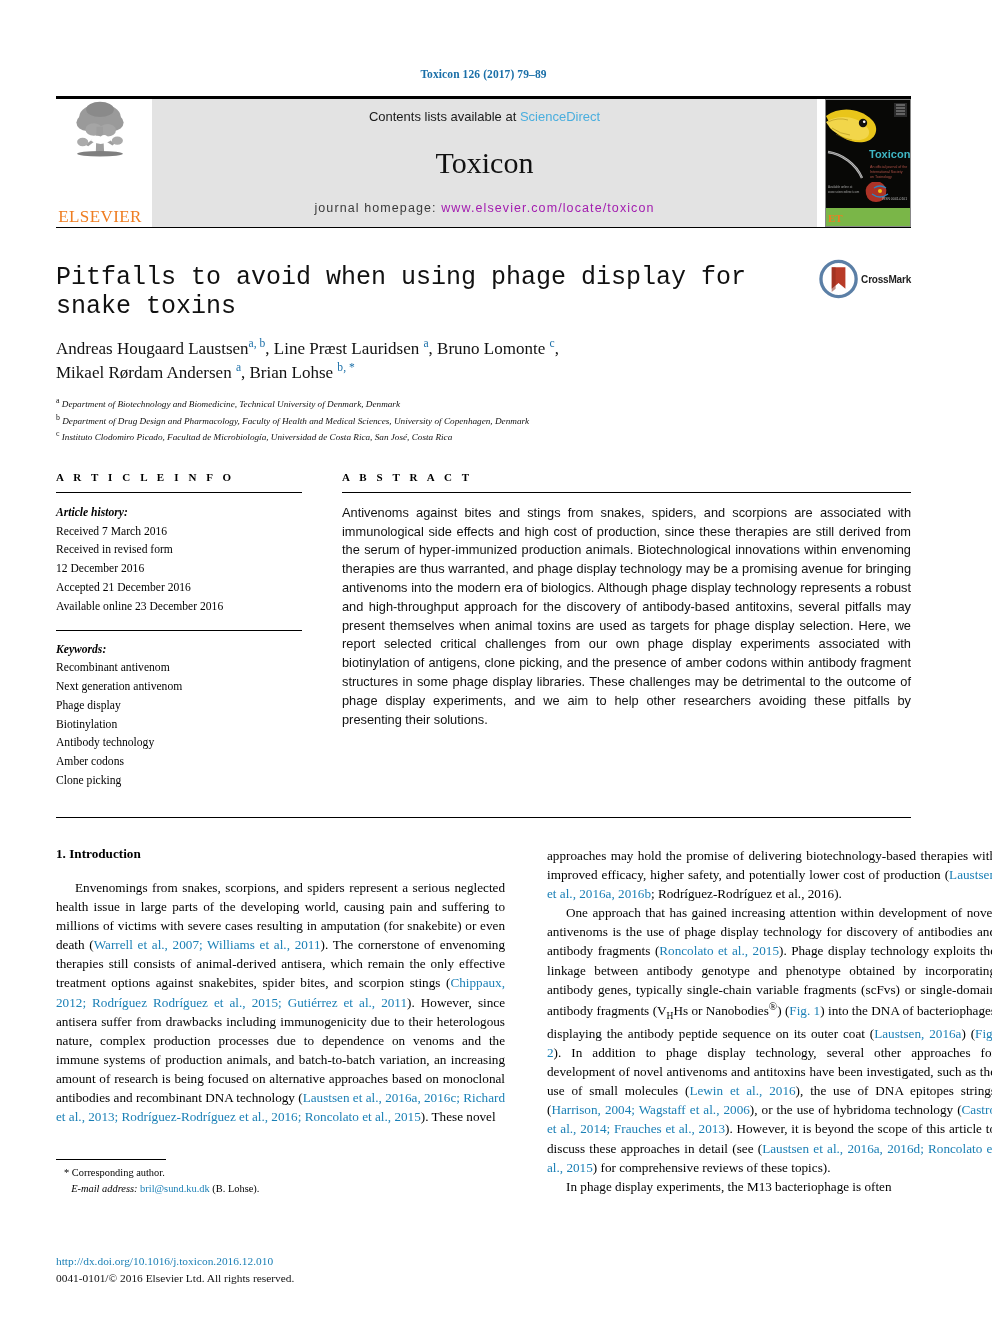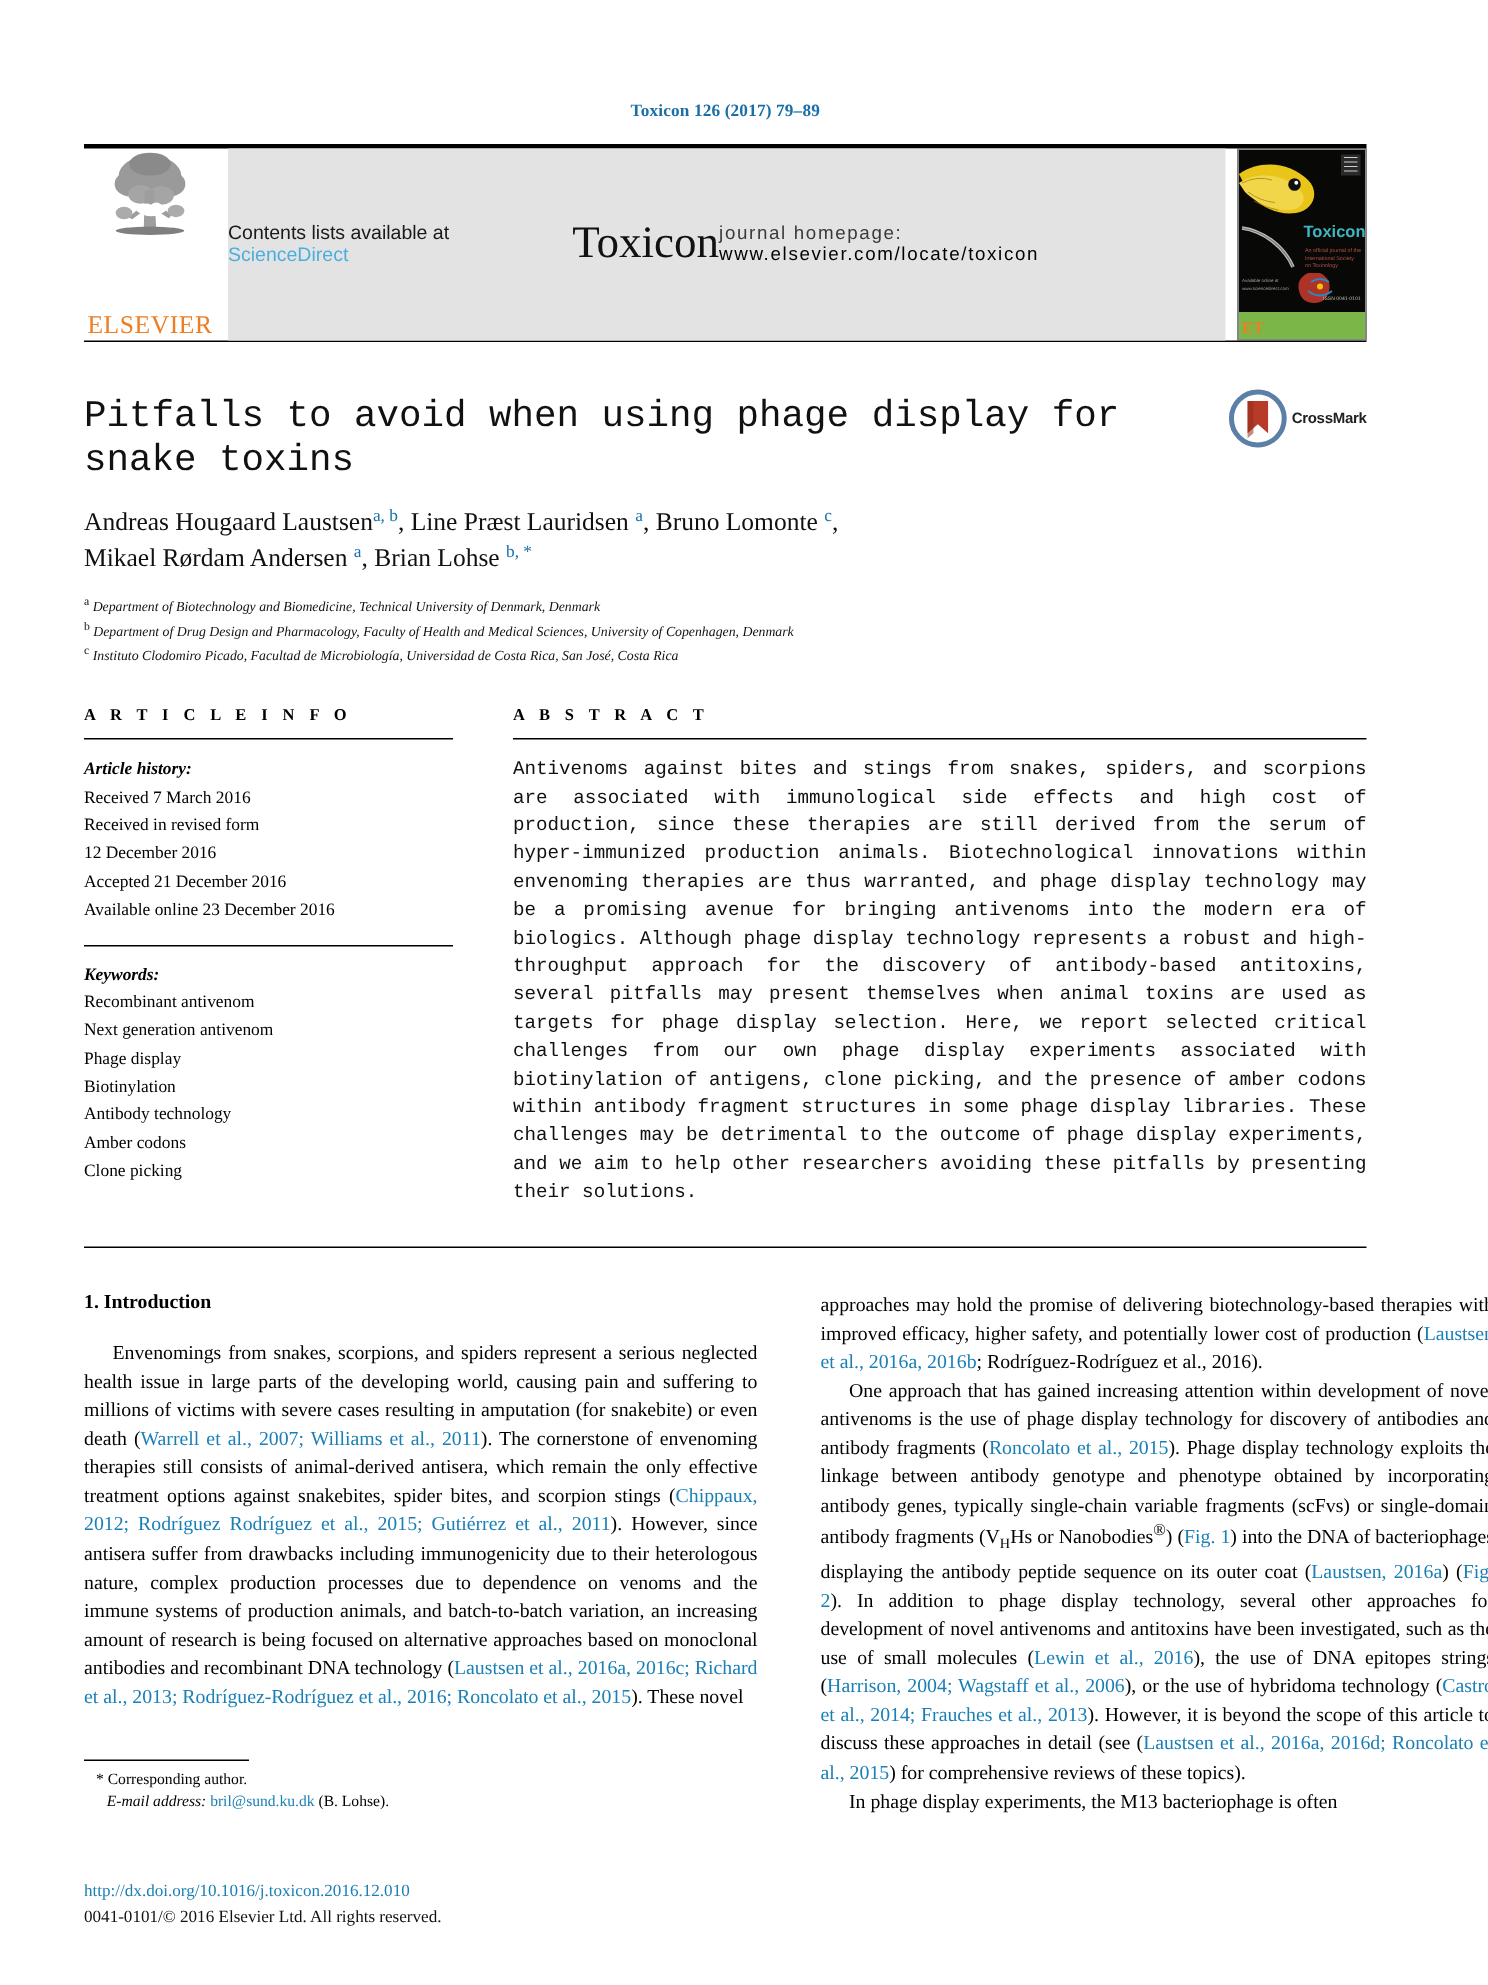--- a/index.html
+++ b/index.html
@@ -60,21 +60,21 @@
     color: #ef7d21;
     font-size: 17px;
     letter-spacing: .4px;
     line-height: 1;
     margin-top: 1px;
   }
   .masthead-center {
     flex: 1 1 auto;
     background: #e3e3e3;
     display: flex;
-    flex-direction: row;
+    flex-direction: column;
     align-items: center;
     justify-content: space-between;
     padding: 10px 0 12px 0;
     margin: 0 8px;
   }
   .contents-line {
     font-family: "Liberation Sans", sans-serif;
     font-size: 13px;
     color: #1a1a1a;
   }
@@ -84,21 +84,21 @@
     font-size: 30px;
     color: #111;
     line-height: 1;
   }
   .homepage-line {
     font-family: "Liberation Sans", sans-serif;
     font-size: 12.5px;
     color: #3a3a3a;
     letter-spacing: 1.1px;
   }
-  .homepage-line .hp-url { color: #000000; margin-top: 44px; }
+  .homepage-line .hp-url { color: #a21caf; margin-top: 44px; }
   .cover-thumb {
     width: 86px;
     flex: 0 0 86px;
     border: 1px solid #888;
     box-sizing: border-box;
     overflow: hidden;
     position: relative;
     background: #000;
   }
 
@@ -188,21 +188,21 @@
     font-weight: bold;
     font-size: 11.6px;
     line-height: 1.62;
   }
   .info-line {
     font-family: "Liberation Serif", serif;
     font-size: 11.6px;
     line-height: 1.62;
   }
   .abstract-body {
-    font-family: Liberation Mono, monospace;
+    font-family: Liberation Sans, sans-serif;
     font-size: 12.8px;
     line-height: 1.47;
     text-align: justify;
     color: #111;
   }
   .copyright {
     margin-top: 12px;
     text-align: right;
     font-family: "Liberation Serif", serif;
     font-size: 11.6px;

